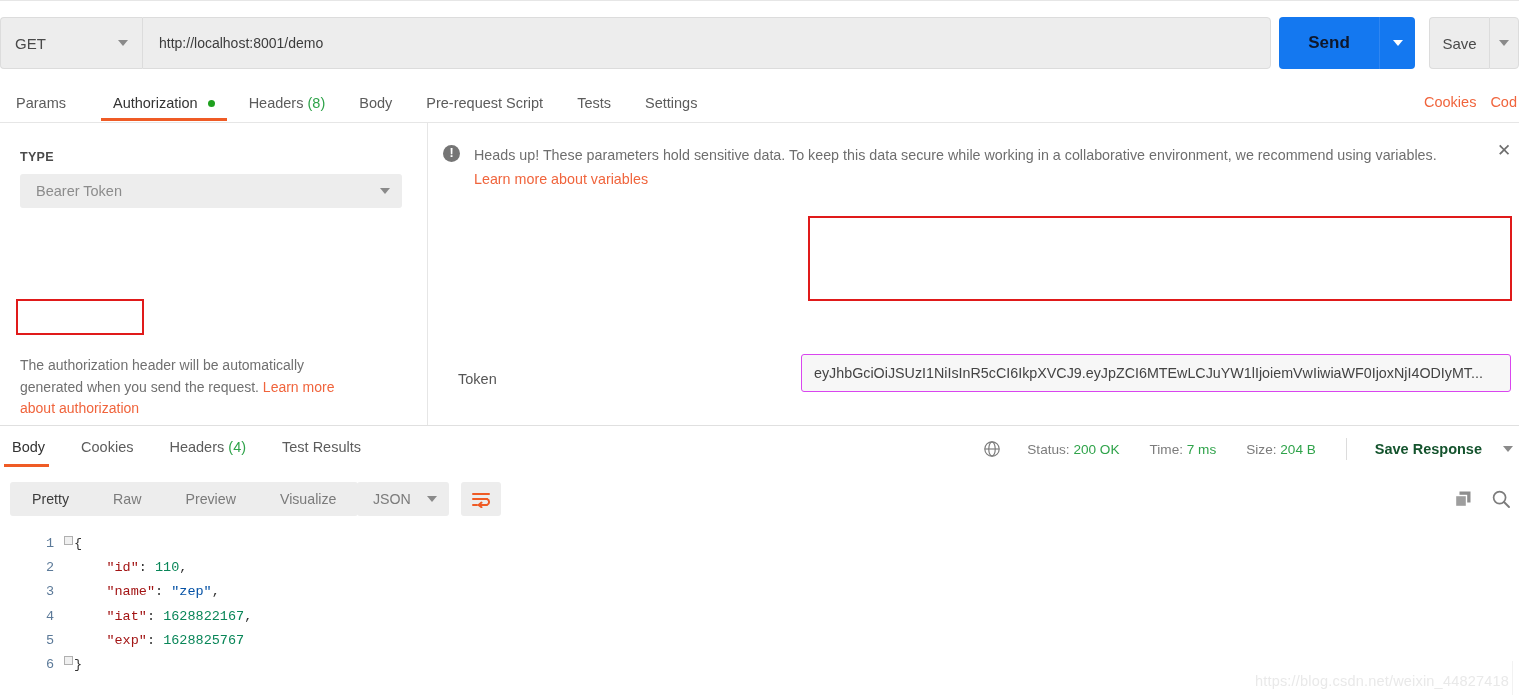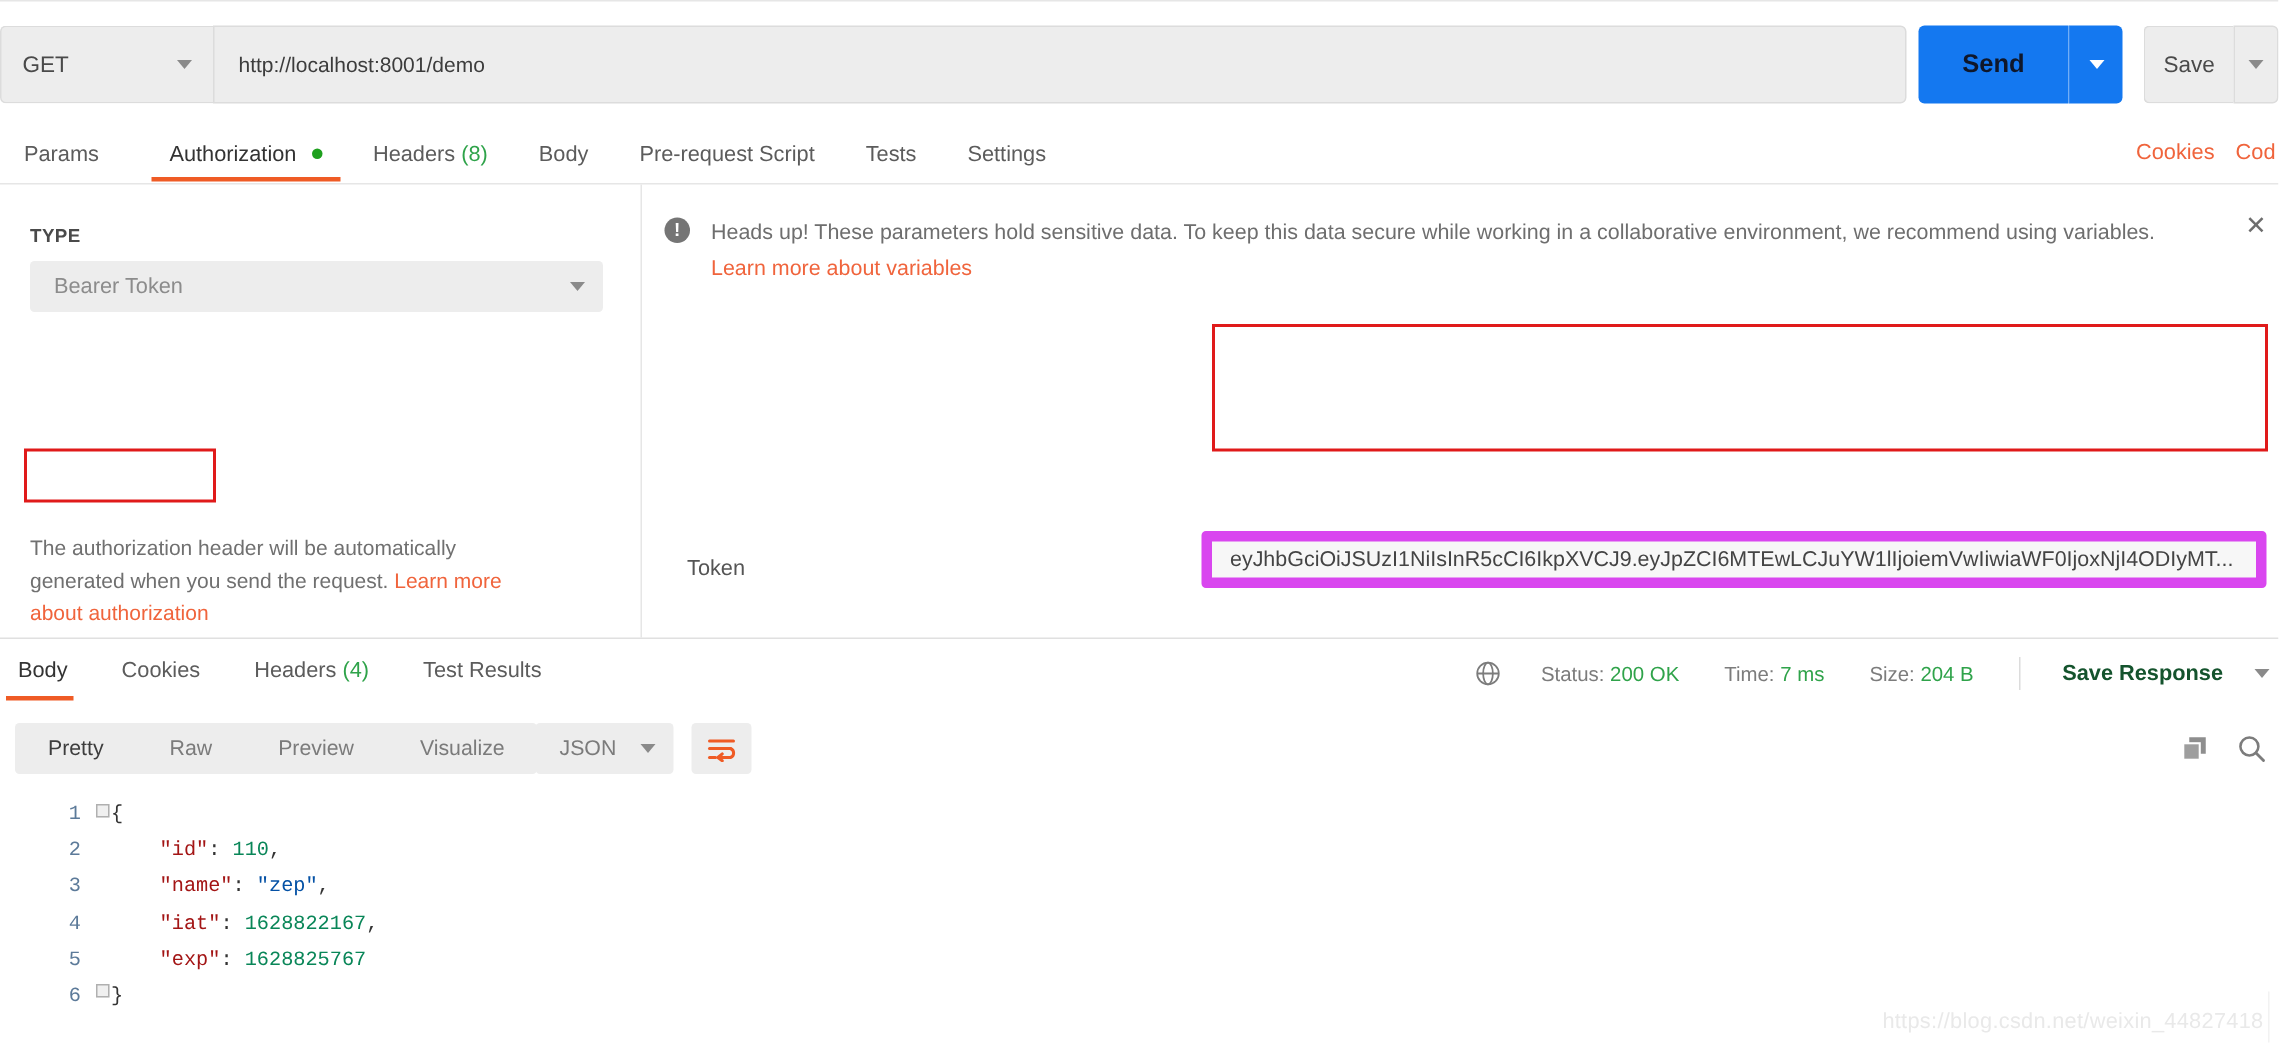--- a/index.html
+++ b/index.html
@@ -99,21 +99,21 @@
   }
   .warn-text .lk { color:#f0643c; cursor:pointer; }
   .warn-close {
     position:absolute; right:6px; top:19px; width:18px; height:18px; color:#6e6e6e;
     font-size:17px; line-height:18px; text-align:center; cursor:pointer;
   }
 
   .token-label { position:absolute; left:29px; top:248px; font-size:14.5px; color:#555; }
   .token-input {
     position:absolute; left:372px; top:231px; width:710px; height:38px; background:#f7f7f7;
-    border:7px solid #d946ef; border-radius:3px; display:flex; align-items:center;
+    border:1px solid #d946ef; border-radius:3px; display:flex; align-items:center;
     padding:4px 12px; font-size:14.3px; color:#444; overflow:hidden; white-space:nowrap; cursor:text;
   }
   .redbox-token {
     position:absolute; left:379px; top:93px; width:704px; height:85px;
     border:2px solid #e01a1a; pointer-events:none;
   }
 
   .mid-rule { position:absolute; left:0; top:425px; width:1519px; height:1px; background:#e0e0e0; }
 
   

